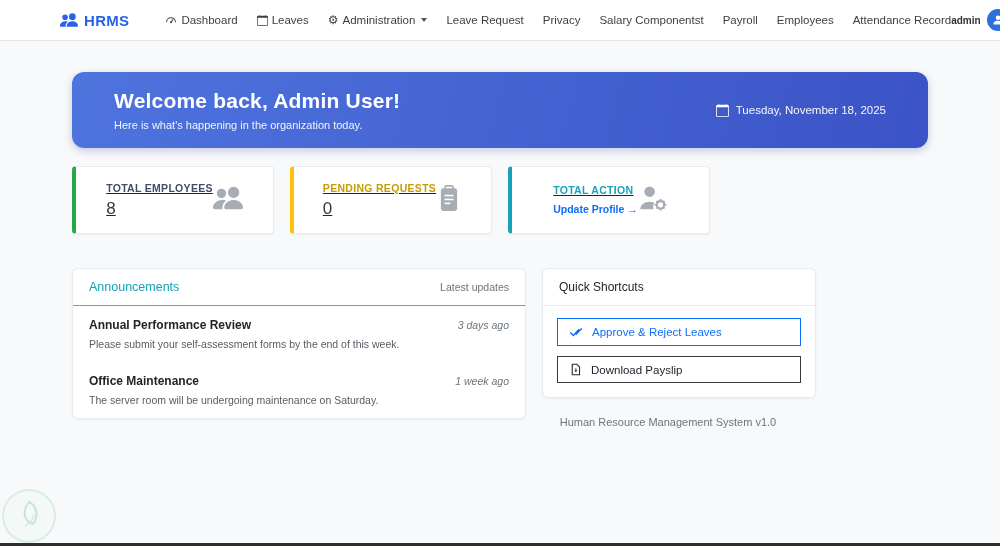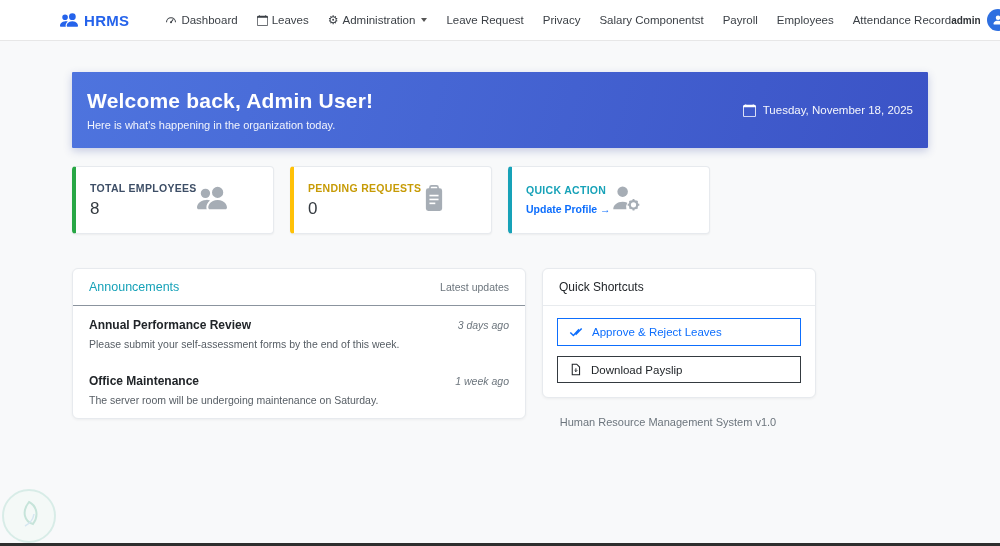--- a/index.html
+++ b/index.html
@@ -33,38 +33,38 @@
   }
   .user { margin-left:auto; display:flex; align-items:center; gap:6px; cursor:pointer; }
   .user-name { font-size:10px; font-weight:bold; color:#2f3337; }
   .avatar {
     width:22px; height:22px; border-radius:50%; background:#2e6fe0;
     display:flex; align-items:center; justify-content:center;
   }
   
   .content { padding:0 72px; }
   .banner {
-    margin-top:31px; height:76px; border-radius:1px;
+    margin-top:31px; height:76px; border-radius:12px;
     background:linear-gradient(105deg,#4e74de 0%,#3b53c6 100%);
     box-shadow:0 3px 8px rgba(50,70,160,.25);
     display:flex; justify-content:space-between; align-items:center;
-    padding:0 15px; color:#fff;
+    padding:0 42px; color:#fff;
   }
   .banner-title { margin:0 0 6px; font-size:21px; font-weight:bold; letter-spacing:.2px; }
   .banner-sub { margin:0; font-size:11px; color:rgba(255,255,255,.92); }
   .banner-date { display:flex; align-items:center; gap:7px; font-size:11.5px; color:rgba(255,255,255,.95); }
   
   .stats { display:flex; gap:16px; margin-top:18px; }
   .stat-card {
     width:202px; height:68px; background:#fff;
     border:1px solid #e7eaee; border-radius:4px;
     border-left:4px solid #ccc;
     box-shadow:0 1px 2px rgba(0,0,0,.05);
     padding:3px 14px;
-    display:flex; justify-content:flex-start; align-items:center;
+    display:flex; justify-content:center; align-items:center;text-decoration:underline;
   }
   .stat-card.green  { border-left-color:#28a745; }
   .stat-card.yellow { border-left-color:#ffc107; }
   .stat-card.teal   { border-left-color:#17a2b8; }
   .stat-title { font-size:10.5px; font-weight:bold; letter-spacing:.3px; }
   .green  .stat-title { color:#3d4e66; }
   .yellow .stat-title { color:#c79b06; }
   .teal   .stat-title { color:#17a2b8; }
   .stat-value { font-size:17px; color:#343a40; margin-top:5px; font-weight:500; }
   .stat-link { font-size:10.5px; font-weight:bold; color:#0d6efd; margin-top:7px; display:inline-block; text-decoration:none; cursor:pointer; }
@@ -209,21 +209,21 @@
             <path d="M10 1.5a.5.5 0 0 0-.5-.5h-3a.5.5 0 0 0-.5.5V2h4zM4.5 2H5v-.5A1.5 1.5 0 0 1 6.5 0h3A1.5 1.5 0 0 1 11 1.5V2h.5A1.5 1.5 0 0 1 13 3.5v11a1.5 1.5 0 0 1-1.5 1.5h-7A1.5 1.5 0 0 1 3 14.5v-11A1.5 1.5 0 0 1 4.5 2z"></path>
             <rect x="5.2" y="6" width="5.6" height="1" fill="#ffffff"></rect>
             <rect x="5.2" y="8.4" width="5.6" height="1" fill="#ffffff"></rect>
             <rect x="5.2" y="10.8" width="3.6" height="1" fill="#ffffff"></rect>
           </svg>
       </span>
     </div>
 
     <div class="stat-card teal">
       <div>
-        <div class="stat-title">QUICK ACTION</div>
+        <div class="stat-title">TOTAL ACTION</div>
         <a class="stat-link">Update Profile →</a>
       </div>
       <span class="stat-ico">
         <svg width="30" height="30" viewBox="0 0 16 16">
             <circle cx="6.2" cy="4.6" r="2.8" fill="currentColor"></circle>
             <path d="M1.2 14c0-2.3 2.2-4 5-4 .9 0 1.8.17 2.5.47A4.6 4.6 0 0 0 8.2 14z" fill="currentColor"></path>
             <circle cx="12" cy="11.6" r="2" fill="none" stroke="currentColor" stroke-width="1.2"></circle>
             <path d="M12 8.5v1.1M12 13.6v1.1M8.9 11.6h1.1M14 11.6h1.1M9.9 9.5l.8.8M13.3 12.9l.8.8M14.1 9.5l-.8.8M10.7 12.9l-.8.8" stroke="currentColor" stroke-width="1"></path>
           </svg>
       </span>

